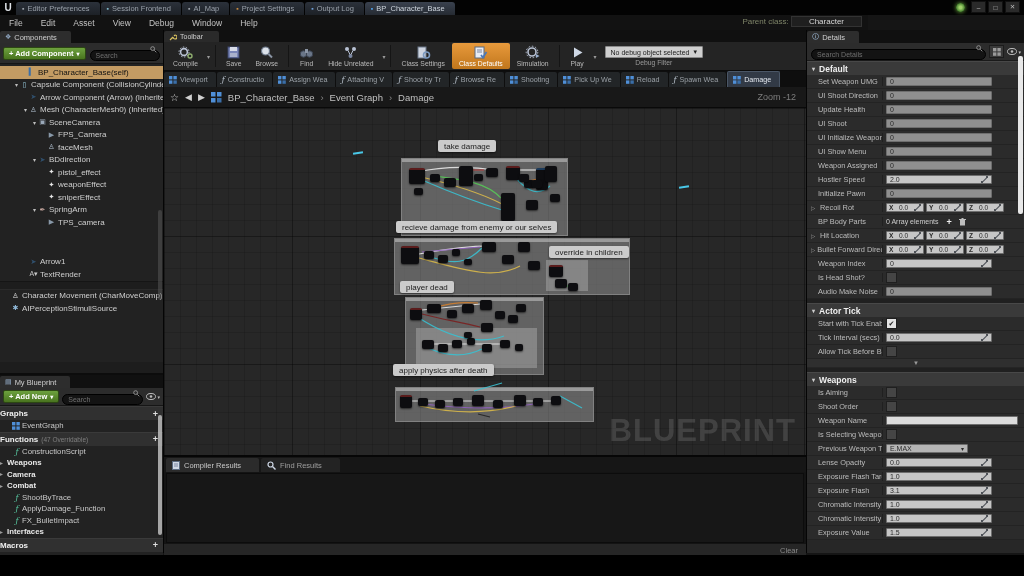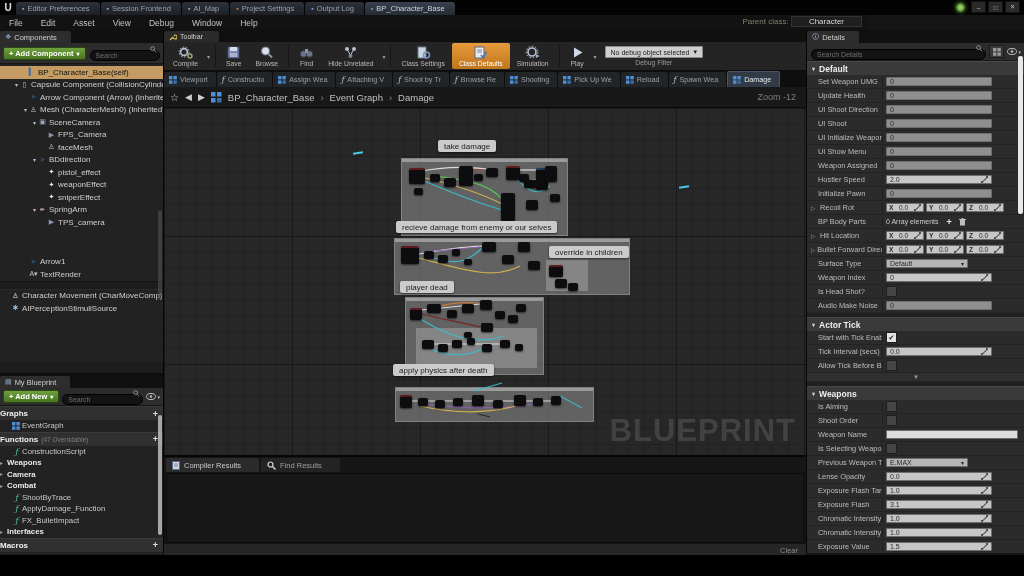--- a/index.html
+++ b/index.html
@@ -785,31 +785,31 @@
             <span>Set Weapon UMG</span>
           </div>
           <div class="dval">
             <div class="fld text">
               <span>0</span>
             </div>
           </div>
         </div>
         <div class="drow">
           <div class="dlabel">
-            <span>Update Health</span>
+            <span>UI Shoot Direction</span>
           </div>
           <div class="dval">
             <div class="fld text">
               <span>0</span>
             </div>
           </div>
         </div>
         <div class="drow">
           <div class="dlabel">
-            <span>UI Shoot Direction</span>
+            <span>Update Health</span>
           </div>
           <div class="dval">
             <div class="fld text">
               <span>0</span>
             </div>
           </div>
         </div>
         <div class="drow">
           <div class="dlabel">
             <span>UI Shoot</span>
@@ -951,31 +951,20 @@
             </div>
             <div class="axis">
               <b>Z</b>
               <span>0.0</span>
               <span class="diag"></span>
             </div>
           </div>
         </div>
         <div class="drow">
           <div class="dlabel">
-            <span>Surface Type</span>
-          </div>
-          <div class="dval">
-            <div class="fld dd">
-              <span>Default</span>
-              <span class="dd-caret">▾</span>
-            </div>
-          </div>
-        </div>
-        <div class="drow">
-          <div class="dlabel">
             <span>Weapon Index</span>
           </div>
           <div class="dval">
             <div class="fld num">
               <span>0</span>
               <span class="diag"></span>
             </div>
           </div>
         </div>
         <div class="drow">

